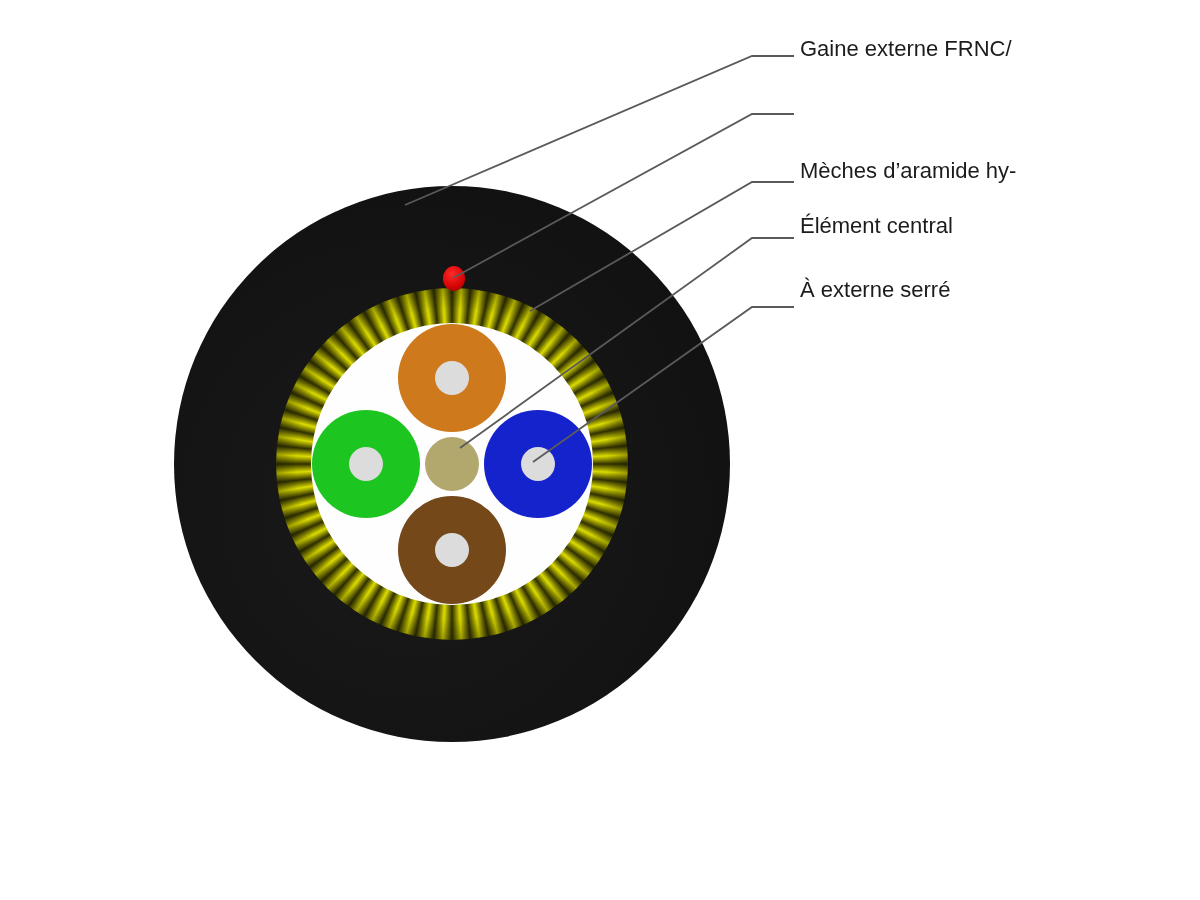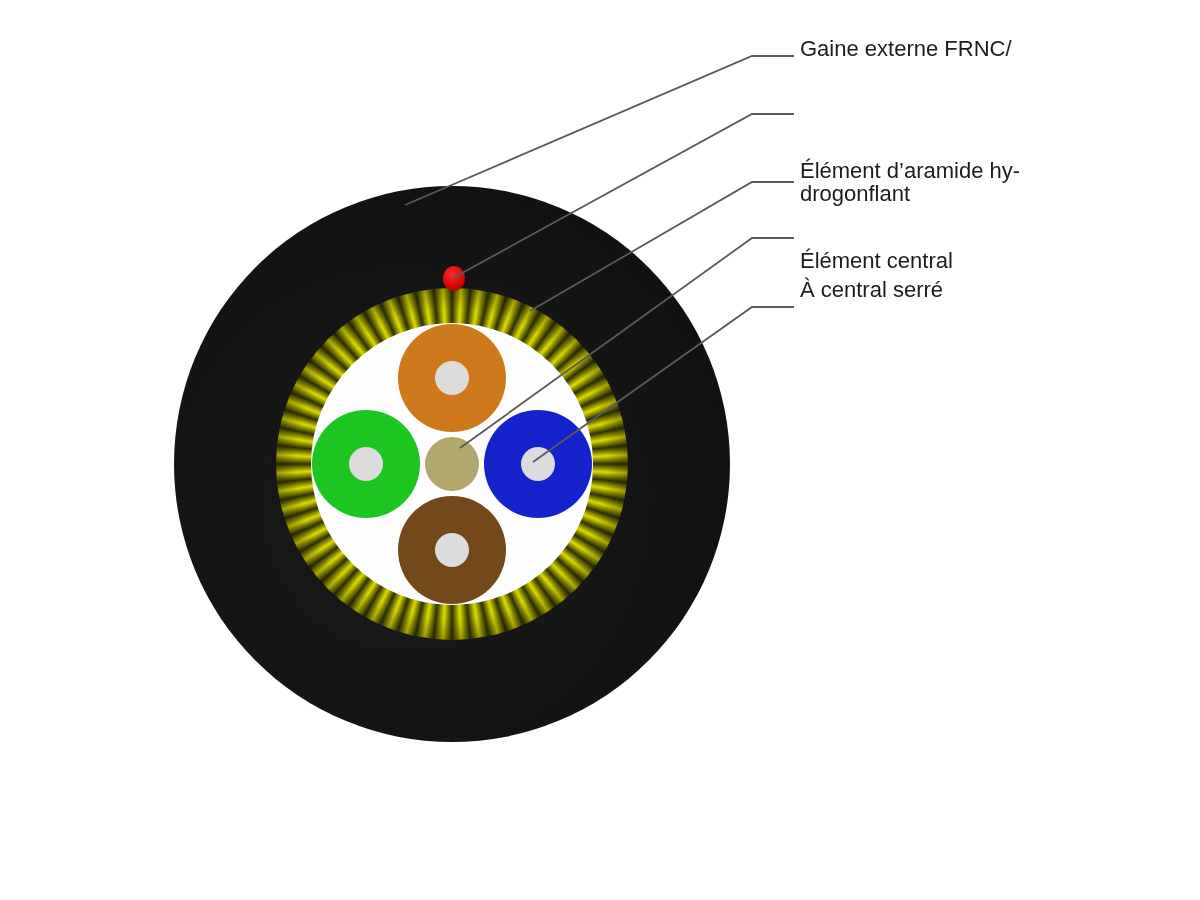--- a/index.html
+++ b/index.html
@@ -74,21 +74,21 @@
     left: 800px;
     color: var(--text);
     font-size: 22px;
     line-height: 23px;
     white-space: nowrap;
   }
   .label span { display: block; }
   .lbl-1 { top: 37px; }
   .lbl-2 { top: 96px; }
   .lbl-3 { top: 159px; }
-  .lbl-4 { top: 214px; margin-top: 35px; }
+  .lbl-4 { top: 214px; }
   .lbl-5 { top: 278px; }
 </style>
 </head>
 <body>
 
 <div class="stage">
 
   <div class="circle jacket"></div>
   <div class="circle aramid"></div>
   <div class="circle inner"></div>
@@ -114,23 +114,22 @@
     <polyline class="leader" points="453,278 752,114 794,114"></polyline>
     <polyline class="leader" points="530,311 752,182 794,182"></polyline>
     <polyline class="leader" points="460,448 752,238 794,238"></polyline>
     <polyline class="leader" points="533,462 752,307 794,307"></polyline>
   </svg>
 
   <div class="label lbl-1">
     <span>Gaine externe FRNC/</span>
   </div>
   <div class="label lbl-3">
-    <span>Élément d’aramide hy-</span>
-    <span>drogonflant</span>
+    <span>Mèches d’aramide hy-</span>
   </div>
   <div class="label lbl-4">
     <span>Élément central</span>
   </div>
   <div class="label lbl-5">
-    <span>À central serré</span>
+    <span>À externe serré</span>
   </div>
 
 </div>
 
 </body></html>

